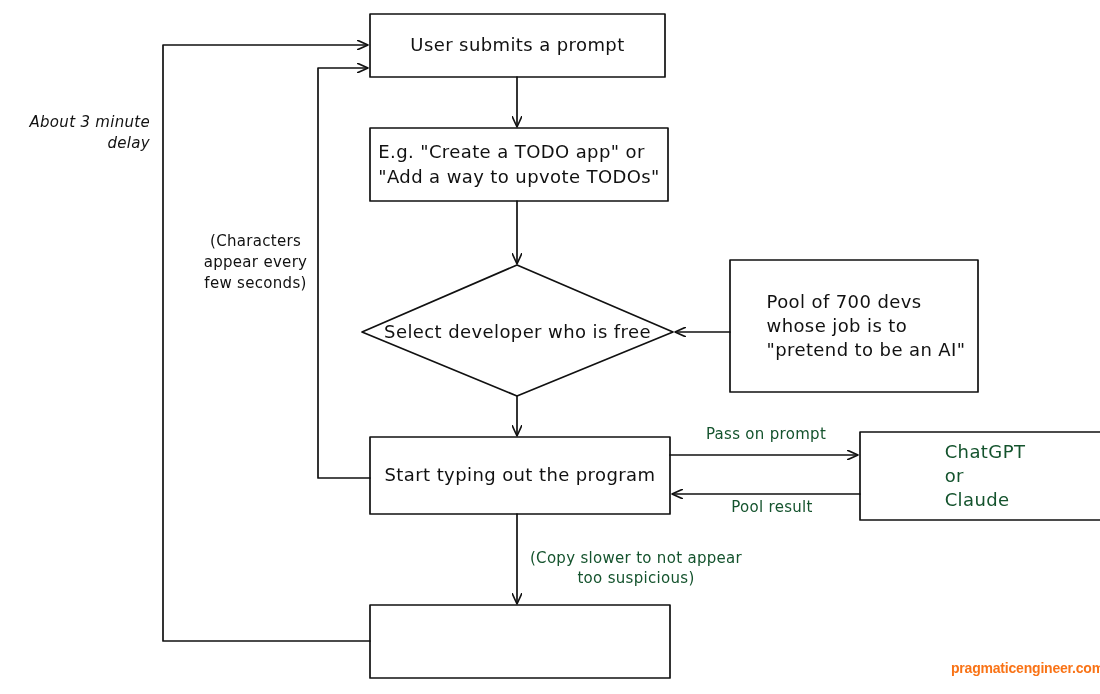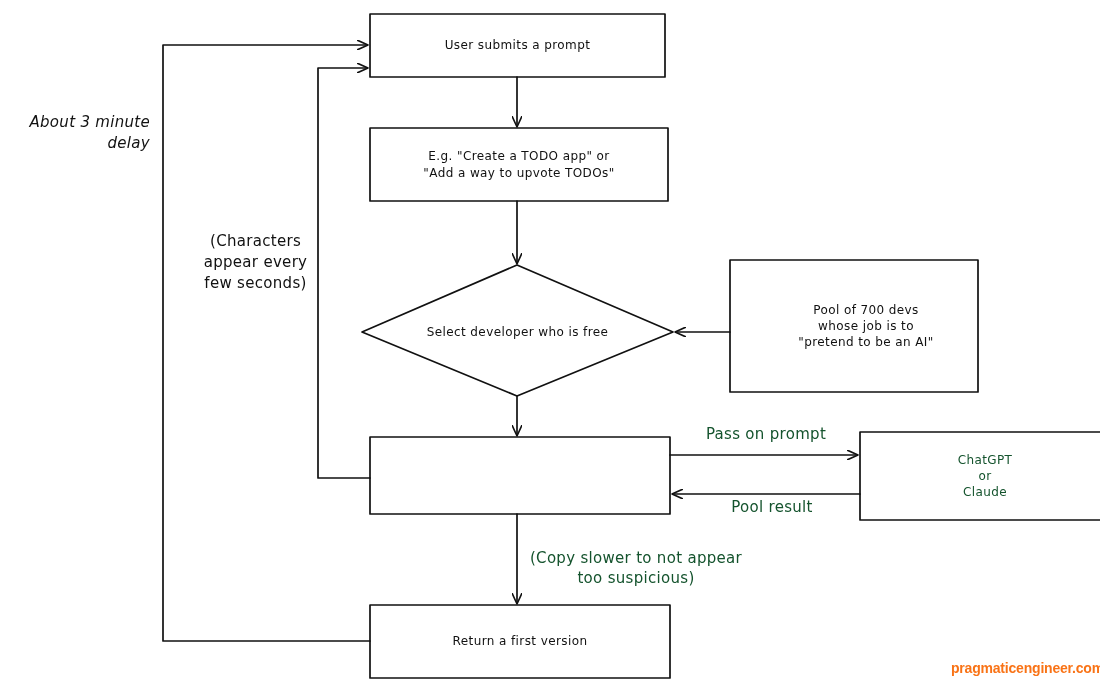--- a/index.html
+++ b/index.html
@@ -22,25 +22,24 @@
     left: 0;
     top: 0;
     width: 1100px;
     height: 694px;
   }
   .node-text {
     position: absolute;
     display: flex;
     align-items: center;
     justify-content: center;
-    text-align: center;
     line-height: 1.35;
     color: #111111;
     font-family: "DejaVu Sans", sans-serif;
-    font-size: 12px;
+    font-size: 18px;
     letter-spacing: 0.4px;
     white-space: pre-line;
     pointer-events: none;
   }
   .annot {
     position: absolute;
     text-align: center;
     line-height: 1.4;
     color: #111111;
     font-family: "DejaVu Sans", sans-serif;
@@ -110,26 +109,26 @@
 
   <div class="node-text" style="left:370px; top:128px; width:298px; height:73px;">E.g. "Create a TODO app" or
 "Add a way to upvote TODOs"</div>
 
   <div class="node-text" style="left:362px; top:312px; width:311px; height:40px;">Select developer who is free</div>
 
   <div class="node-text" style="left:730px; top:260px; width:248px; height:132px;padding-left:12px;">Pool of 700 devs
 whose job is to
 "pretend to be an AI"</div>
 
+  <div class="node-text" style="left:370px; top:437px; width:300px; height:77px;">Start typing out the program</div>
 
   <div class="node-text red" style="left:860px; top:432px; width:250px; height:88px;">ChatGPT
 or
 Claude</div>
 
-  <div class="node-text" style="left:370px; top:605px; width:300px; height:73px;">Return a first version</div>
 
   <div class="annot right-align" style="left:18px; top:112px; width:132px;">About 3 minute
 delay</div>
 
   <div class="annot" style="left:188px; top:231px; width:135px;">(Characters
 appear every
 few seconds)</div>
 
   <div class="edge-label red" style="left:516px; top:548px; width:240px;">(Copy slower to not appear
 too suspicious)</div>

